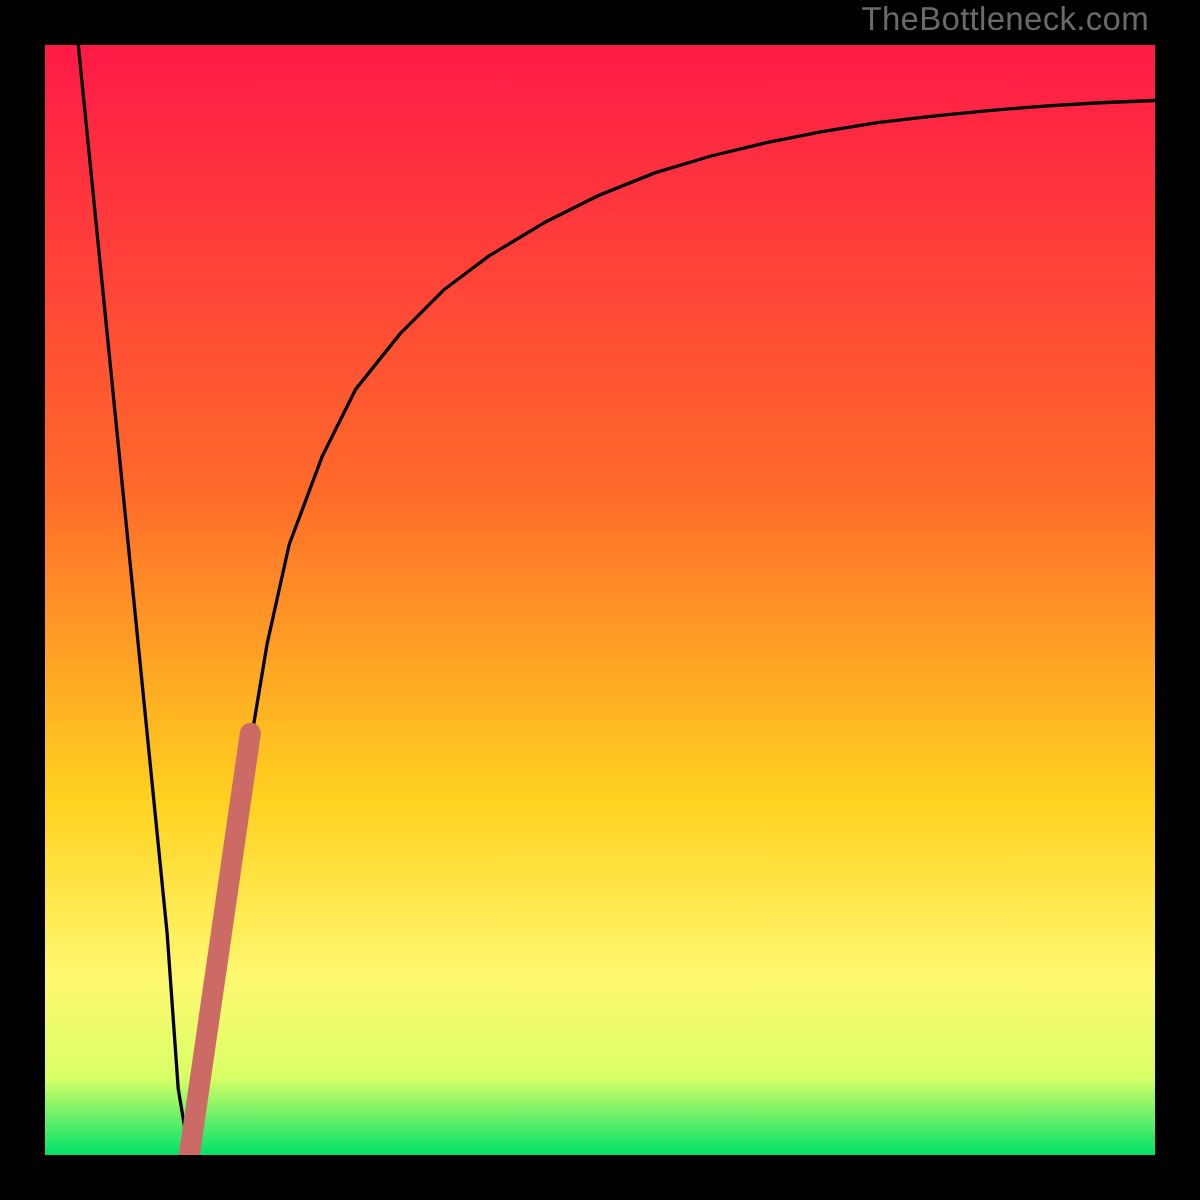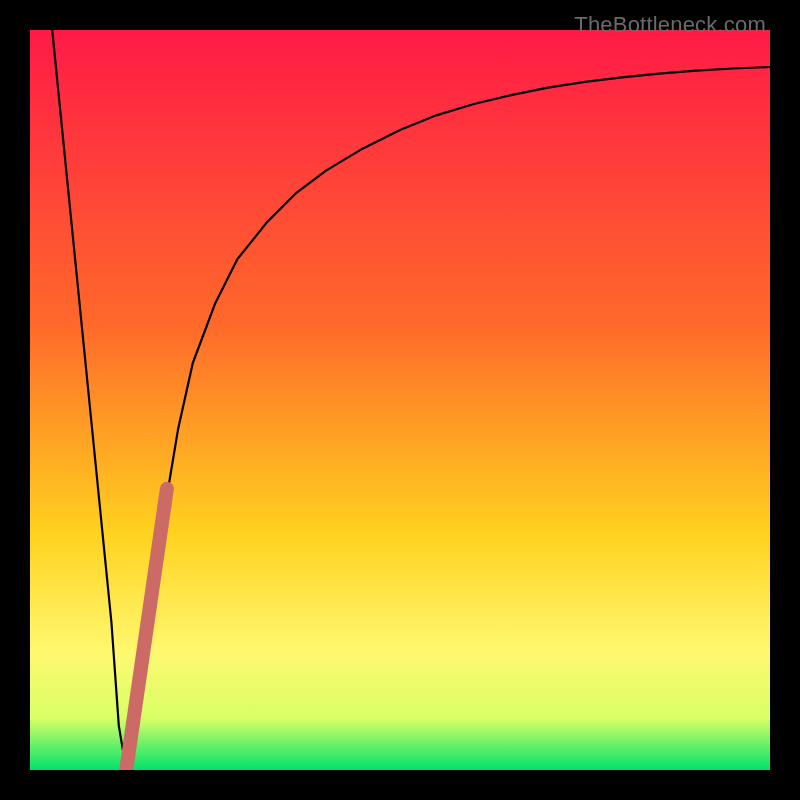--- a/index.html
+++ b/index.html
@@ -20,21 +20,21 @@
   }
   .plot {
     position: absolute;
     left: 30px;
     top: 30px;
     width: 740px;
     height: 740px;
   }
   .watermark {
     position: absolute;
-    top: 12px;
+    top: 0;
     right: 34px;
     font-family: Arial, Helvetica, sans-serif;
     font-size: 22px;
     color: #6a6a6a;
     letter-spacing: 0.2px;
   }
   svg { display: block; }
 </style>
 </head>
 <body>

